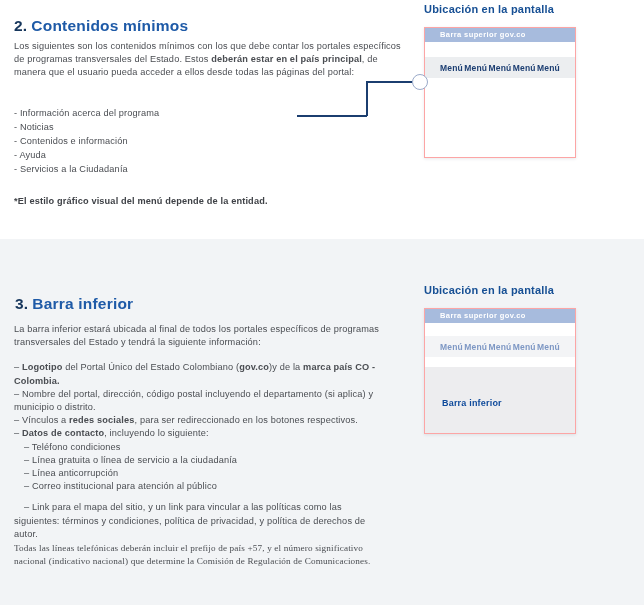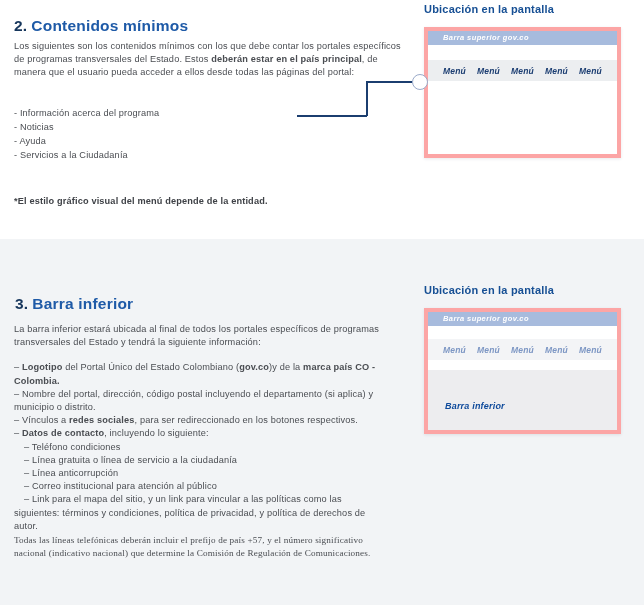--- a/index.html
+++ b/index.html
@@ -19,28 +19,28 @@
   .sec-title{font-size:15.5px; font-weight:700; letter-spacing:.2px; color:#1e5aa7;margin-top:12px;}
   .sec-title .num{color:#16365c; margin-right:4px;}
 
   .panel-heading{font-size:11px; font-weight:700; letter-spacing:.2px; color:#164f94;}
 
   
   .body-text{font-size:9.2px; line-height:13.2px; letter-spacing:.15px; color:#4a4d52;}
   .list-text{font-size:9.2px; line-height:14px; letter-spacing:.15px; color:#4a4d52;}
   .footnote{font-size:9.2px; font-weight:700; letter-spacing:.15px; color:#3f4247;}
   .subitem{padding-left:10px;}
-  .subitem-outdent{text-indent:10px;}
+  .subitem-outdent{text-indent:10px;margin-top:8px;}
   .closing{margin-top:1px;font-family:Liberation Serif, serif;}
 
   
   .card{
-    width:197px; background:#ffffff; box-sizing:border-box;
-    border:4px solid #fca5a5; box-shadow:0 1px 3px rgba(40,50,70,.10);
-    display:flex; flex-direction:column;font-style:italic;
+    width:152px; background:#ffffff; box-sizing:border-box;
+    border:1px solid #fca5a5; box-shadow:0 1px 3px rgba(40,50,70,.10);
+    display:flex; flex-direction:column;
   }
   .card-topbar{
     height:14px; flex:0 0 14px; background:#a7bbdd; color:#ffffff;
     font-size:7.5px; font-weight:700; letter-spacing:.4px; line-height:14px;
     padding-left:15px; white-space:nowrap; overflow:hidden;
   }
   .row-white15{height:15px; flex:0 0 15px; background:#ffffff;}
   .row-white13{height:13px; flex:0 0 13px; background:#ffffff;}
   .row-white10{height:10px; flex:0 0 10px; background:#ffffff;}
   .menu-row{
@@ -76,20 +76,21 @@
 
   <div class="abs sec-title" style="left:14px; top:5px;">
     <span class="num">2.</span><span>Contenidos mínimos</span>
   </div>
 
   <div class="abs body-text" style="left:14px; top:40px; width:392px;"><span>Los siguientes son los contenidos mínimos con los que debe contar los portales específicos de programas transversales del Estado. Estos </span><span class="b">deberán estar en el país principal</span><span>, de manera que el usuario pueda acceder a ellos desde todas las páginas del portal:</span></div>
 
   <div class="abs list-text" style="left:14px; top:106px; width:392px;">
     <div>- Información acerca del programa</div>
     <div>- Noticias</div>
+    <div>- Contenidos e información</div>
     <div>- Ayuda</div>
     <div>- Servicios a la Ciudadanía</div>
   </div>
 
   <div class="abs footnote" style="left:14px; top:196px; width:392px;">*El estilo gráfico visual del menú depende de la entidad.</div>
 
   <div class="abs panel-heading" style="left:424px; top:3px;">Ubicación en la pantalla</div>
 
   <div class="abs card" style="left:424px; top:27px; height:131px;">
     <div class="card-topbar">Barra superior gov.co</div>

